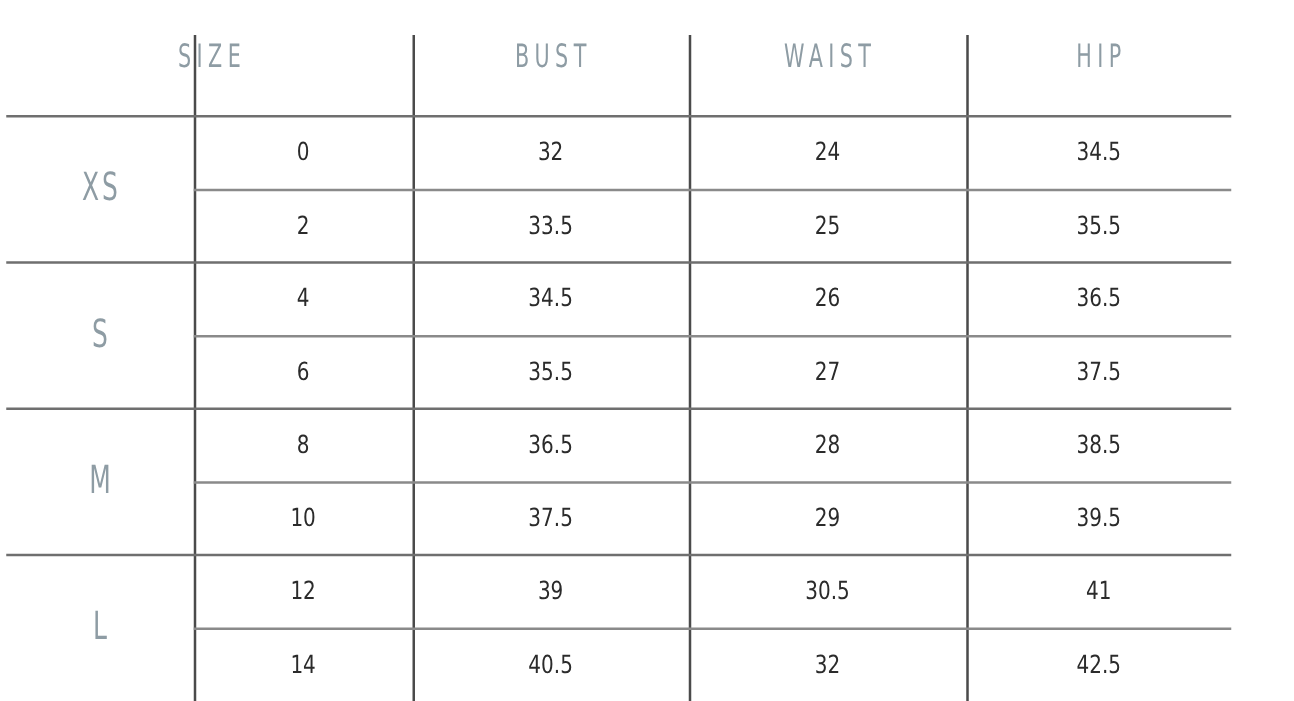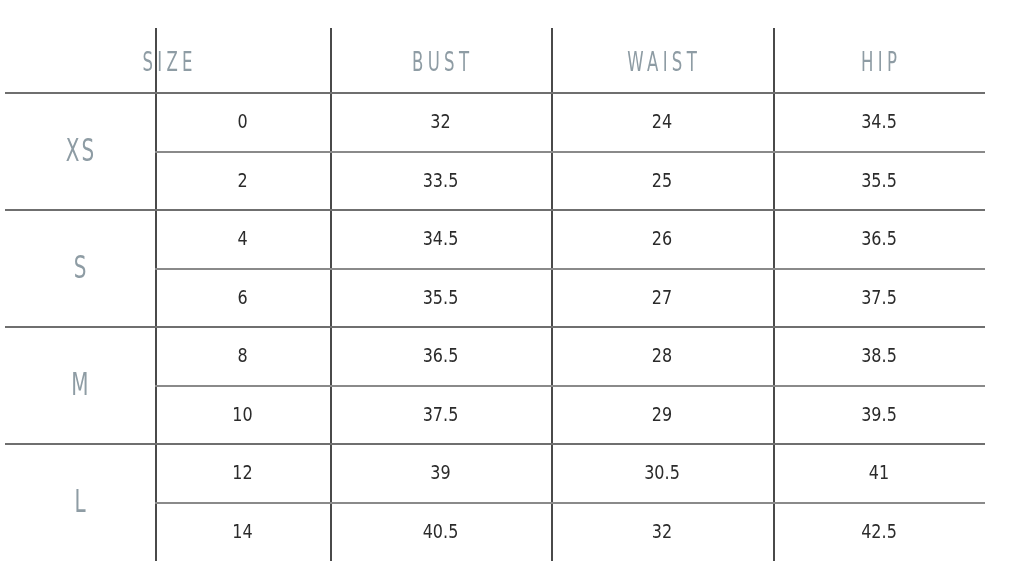--- a/index.html
+++ b/index.html
@@ -23,21 +23,21 @@
     position: relative;
     width: 1035px;
     height: 561px;
     background: #fff;
   }
 
   
   .header-band {
     position: absolute;
     left: 0;
-    top: 16px;
+    top: 0;
     width: 1035px;
     height: 92px;
   }
 
   .head-cell {
     position: absolute;
     top: 0;
     height: 92px;
     display: flex;
     align-items: center;

